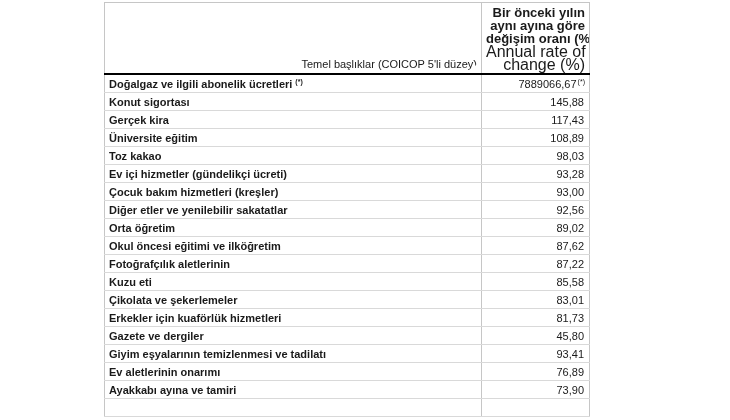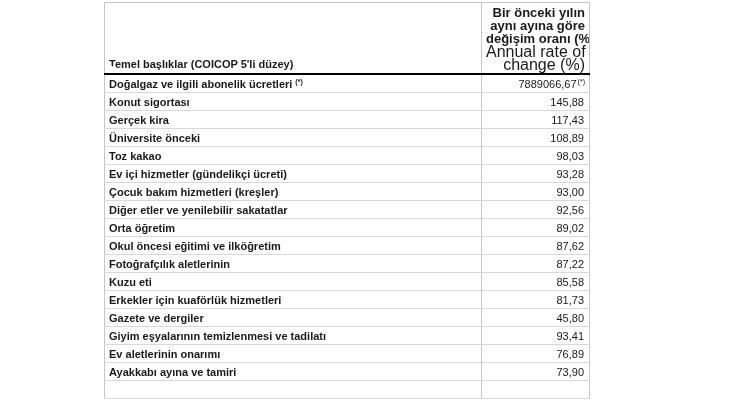--- a/index.html
+++ b/index.html
@@ -31,22 +31,22 @@
     line-height: 13px;
     vertical-align: bottom;
     overflow: hidden;
     white-space: nowrap;
   }
   thead th {
     border-bottom: 2px solid #000000;
     padding: 3px 4px 2px 4px;
   }
   th.h-label {
-    text-align: left;
-    font-weight: bold;
+    text-align: right;
+    font-weight: normal;
     vertical-align: bottom;
     border-radius: 23px;
   }
   th.h-value {
     text-align: right;
     border-left: 1px solid #c6c6c6;
     vertical-align: top;
   }
   .hb { font-weight: bold; font-size: 13px; line-height: 13px; }
   .hr { font-weight: normal; font-size: 16px; line-height: 13px; }
@@ -116,21 +116,21 @@
         <tr>
     <td class="cell-label">
       <span>Gerçek kira</span><sup class="marker"></sup>
     </td>
     <td class="cell-value">
       <span>117,43</span><sup class="marker"></sup>
     </td>
   </tr>
         <tr>
     <td class="cell-label">
-      <span>Üniversite önceki</span><sup class="marker"></sup>
+      <span>Üniversite eğitim</span><sup class="marker"></sup>
     </td>
     <td class="cell-value">
       <span>108,89</span><sup class="marker"></sup>
     </td>
   </tr>
         <tr>
     <td class="cell-label">
       <span>Toz kakao</span><sup class="marker"></sup>
     </td>
     <td class="cell-value">
@@ -184,20 +184,28 @@
     <td class="cell-value">
       <span>87,22</span><sup class="marker"></sup>
     </td>
   </tr>
         <tr>
     <td class="cell-label">
       <span>Kuzu eti</span><sup class="marker"></sup>
     </td>
     <td class="cell-value">
       <span>85,58</span><sup class="marker"></sup>
+    </td>
+  </tr>
+        <tr>
+    <td class="cell-label">
+      <span>Çikolata ve şekerlemeler</span><sup class="marker"></sup>
+    </td>
+    <td class="cell-value">
+      <span>83,01</span><sup class="marker"></sup>
     </td>
   </tr>
         <tr>
     <td class="cell-label">
       <span>Erkekler için kuaförlük hizmetleri</span><sup class="marker"></sup>
     </td>
     <td class="cell-value">
       <span>81,73</span><sup class="marker"></sup>
     </td>
   </tr>

